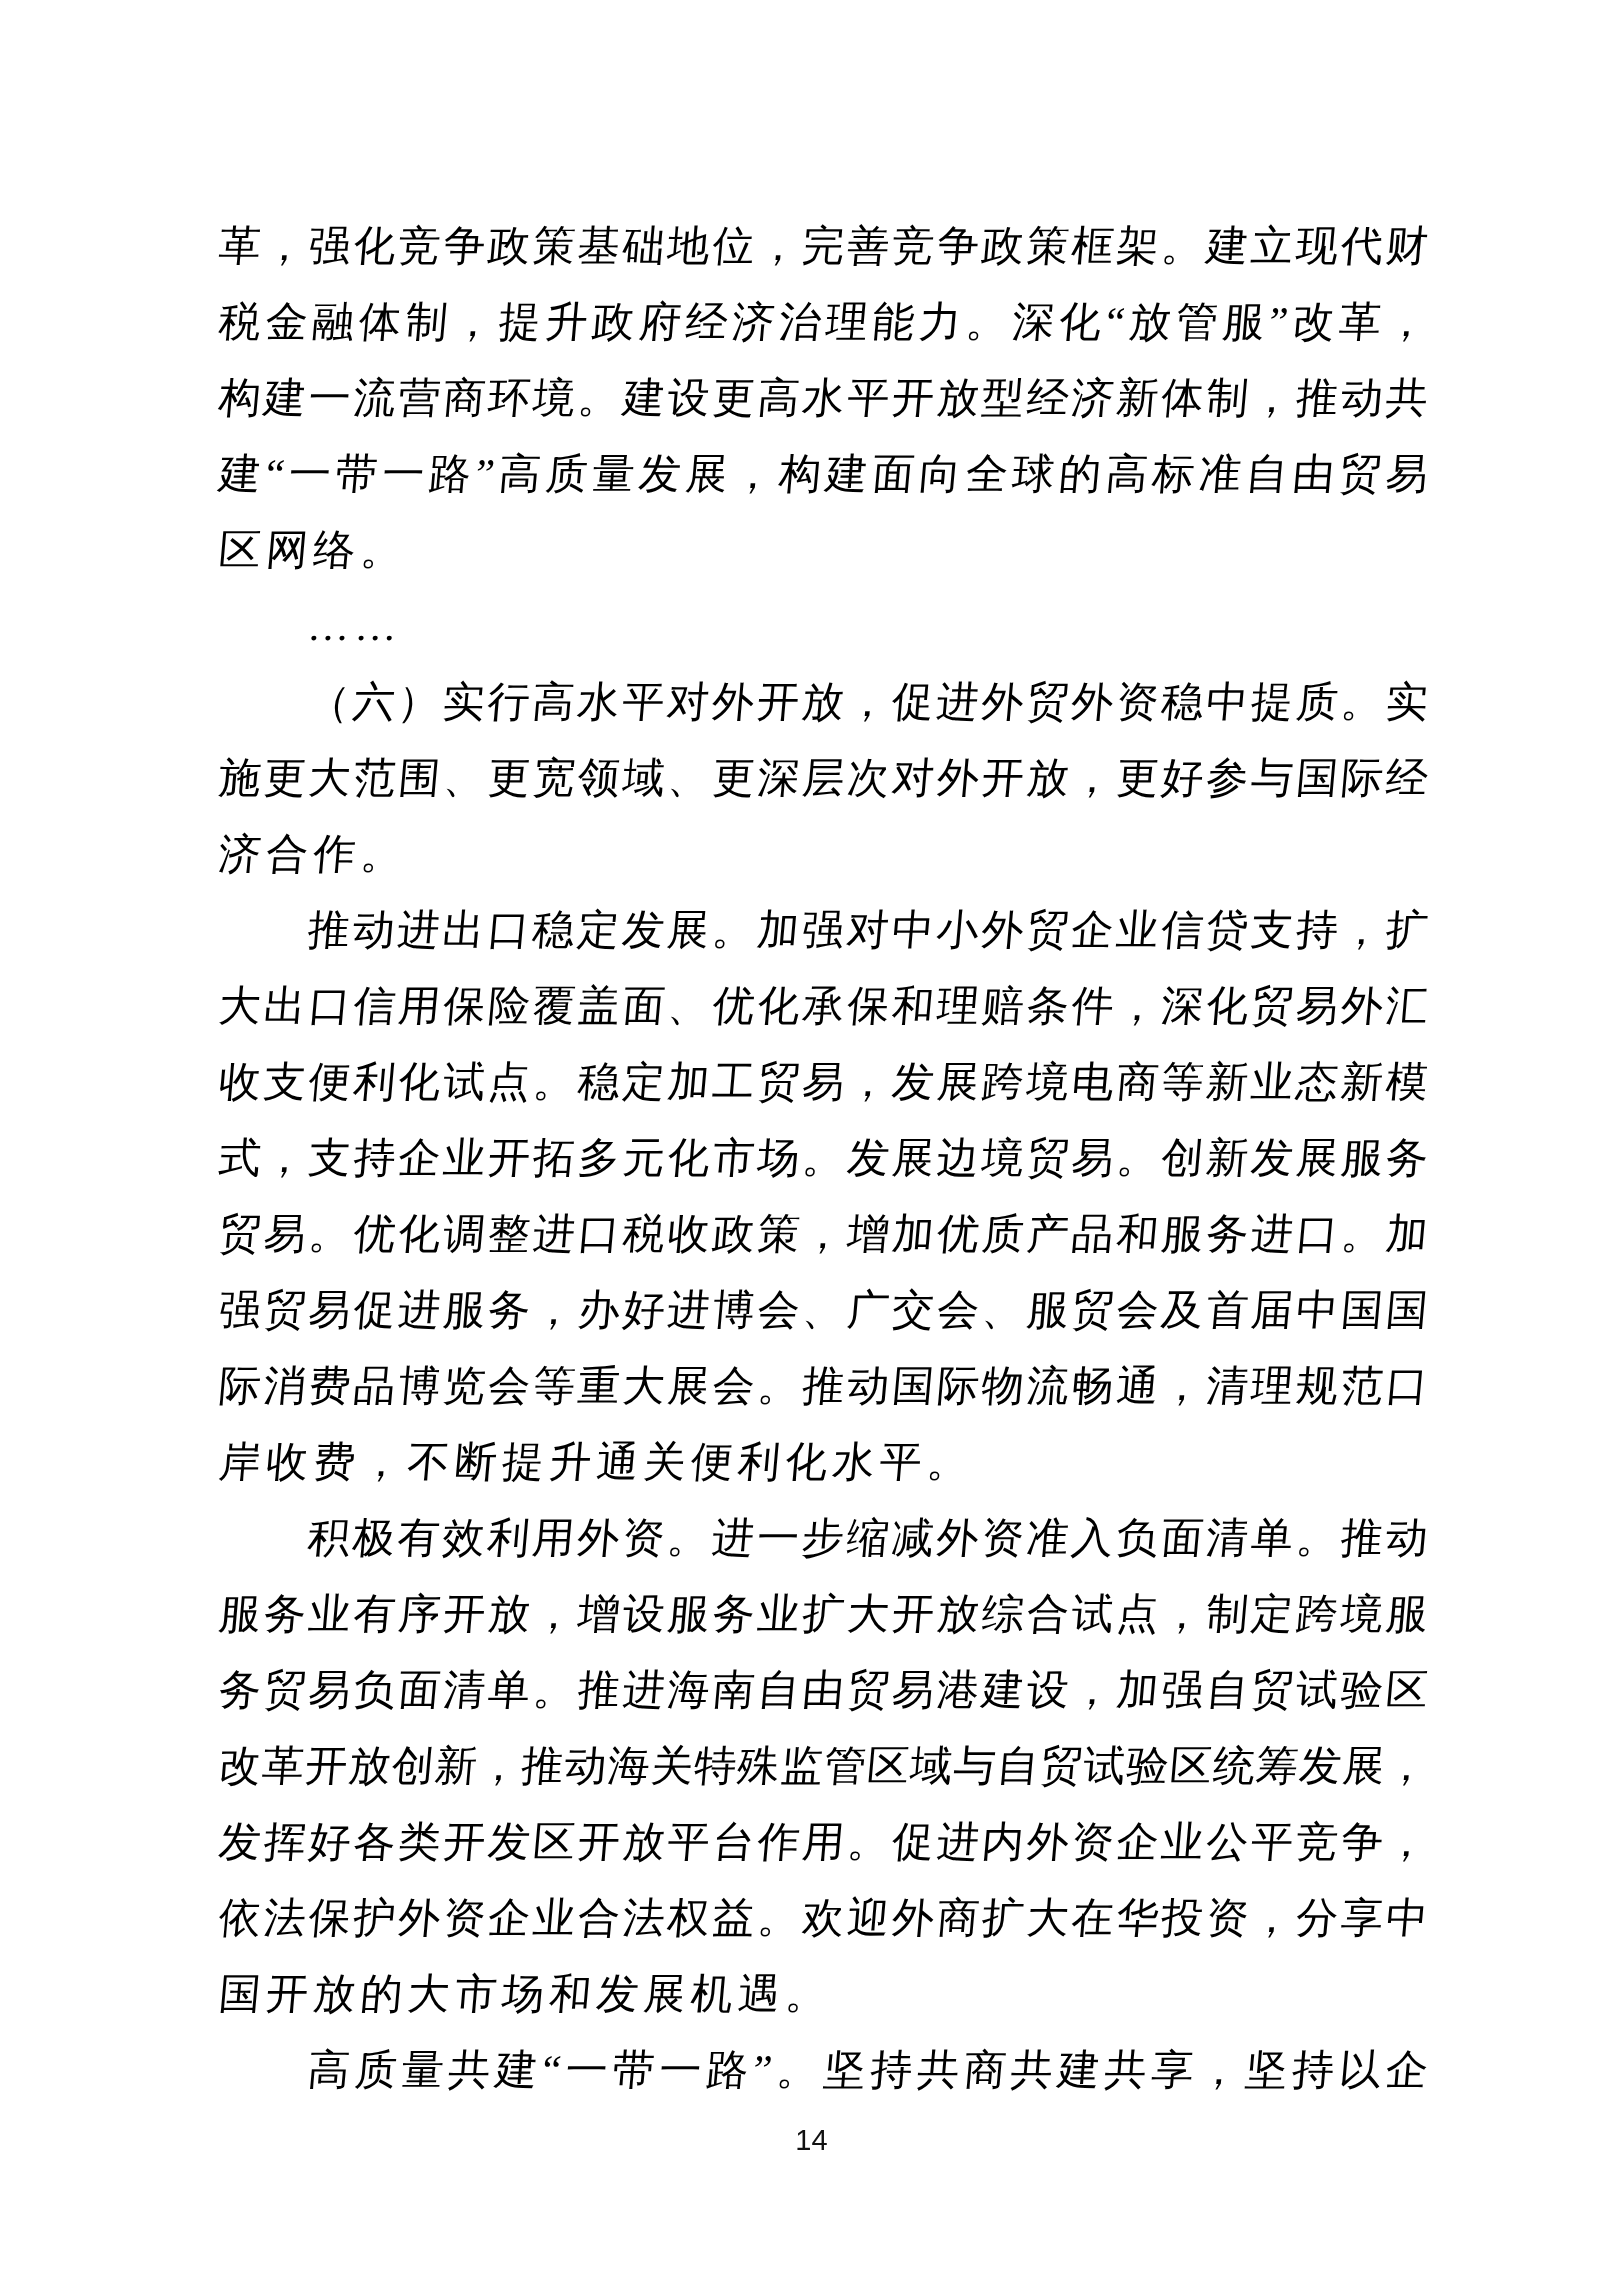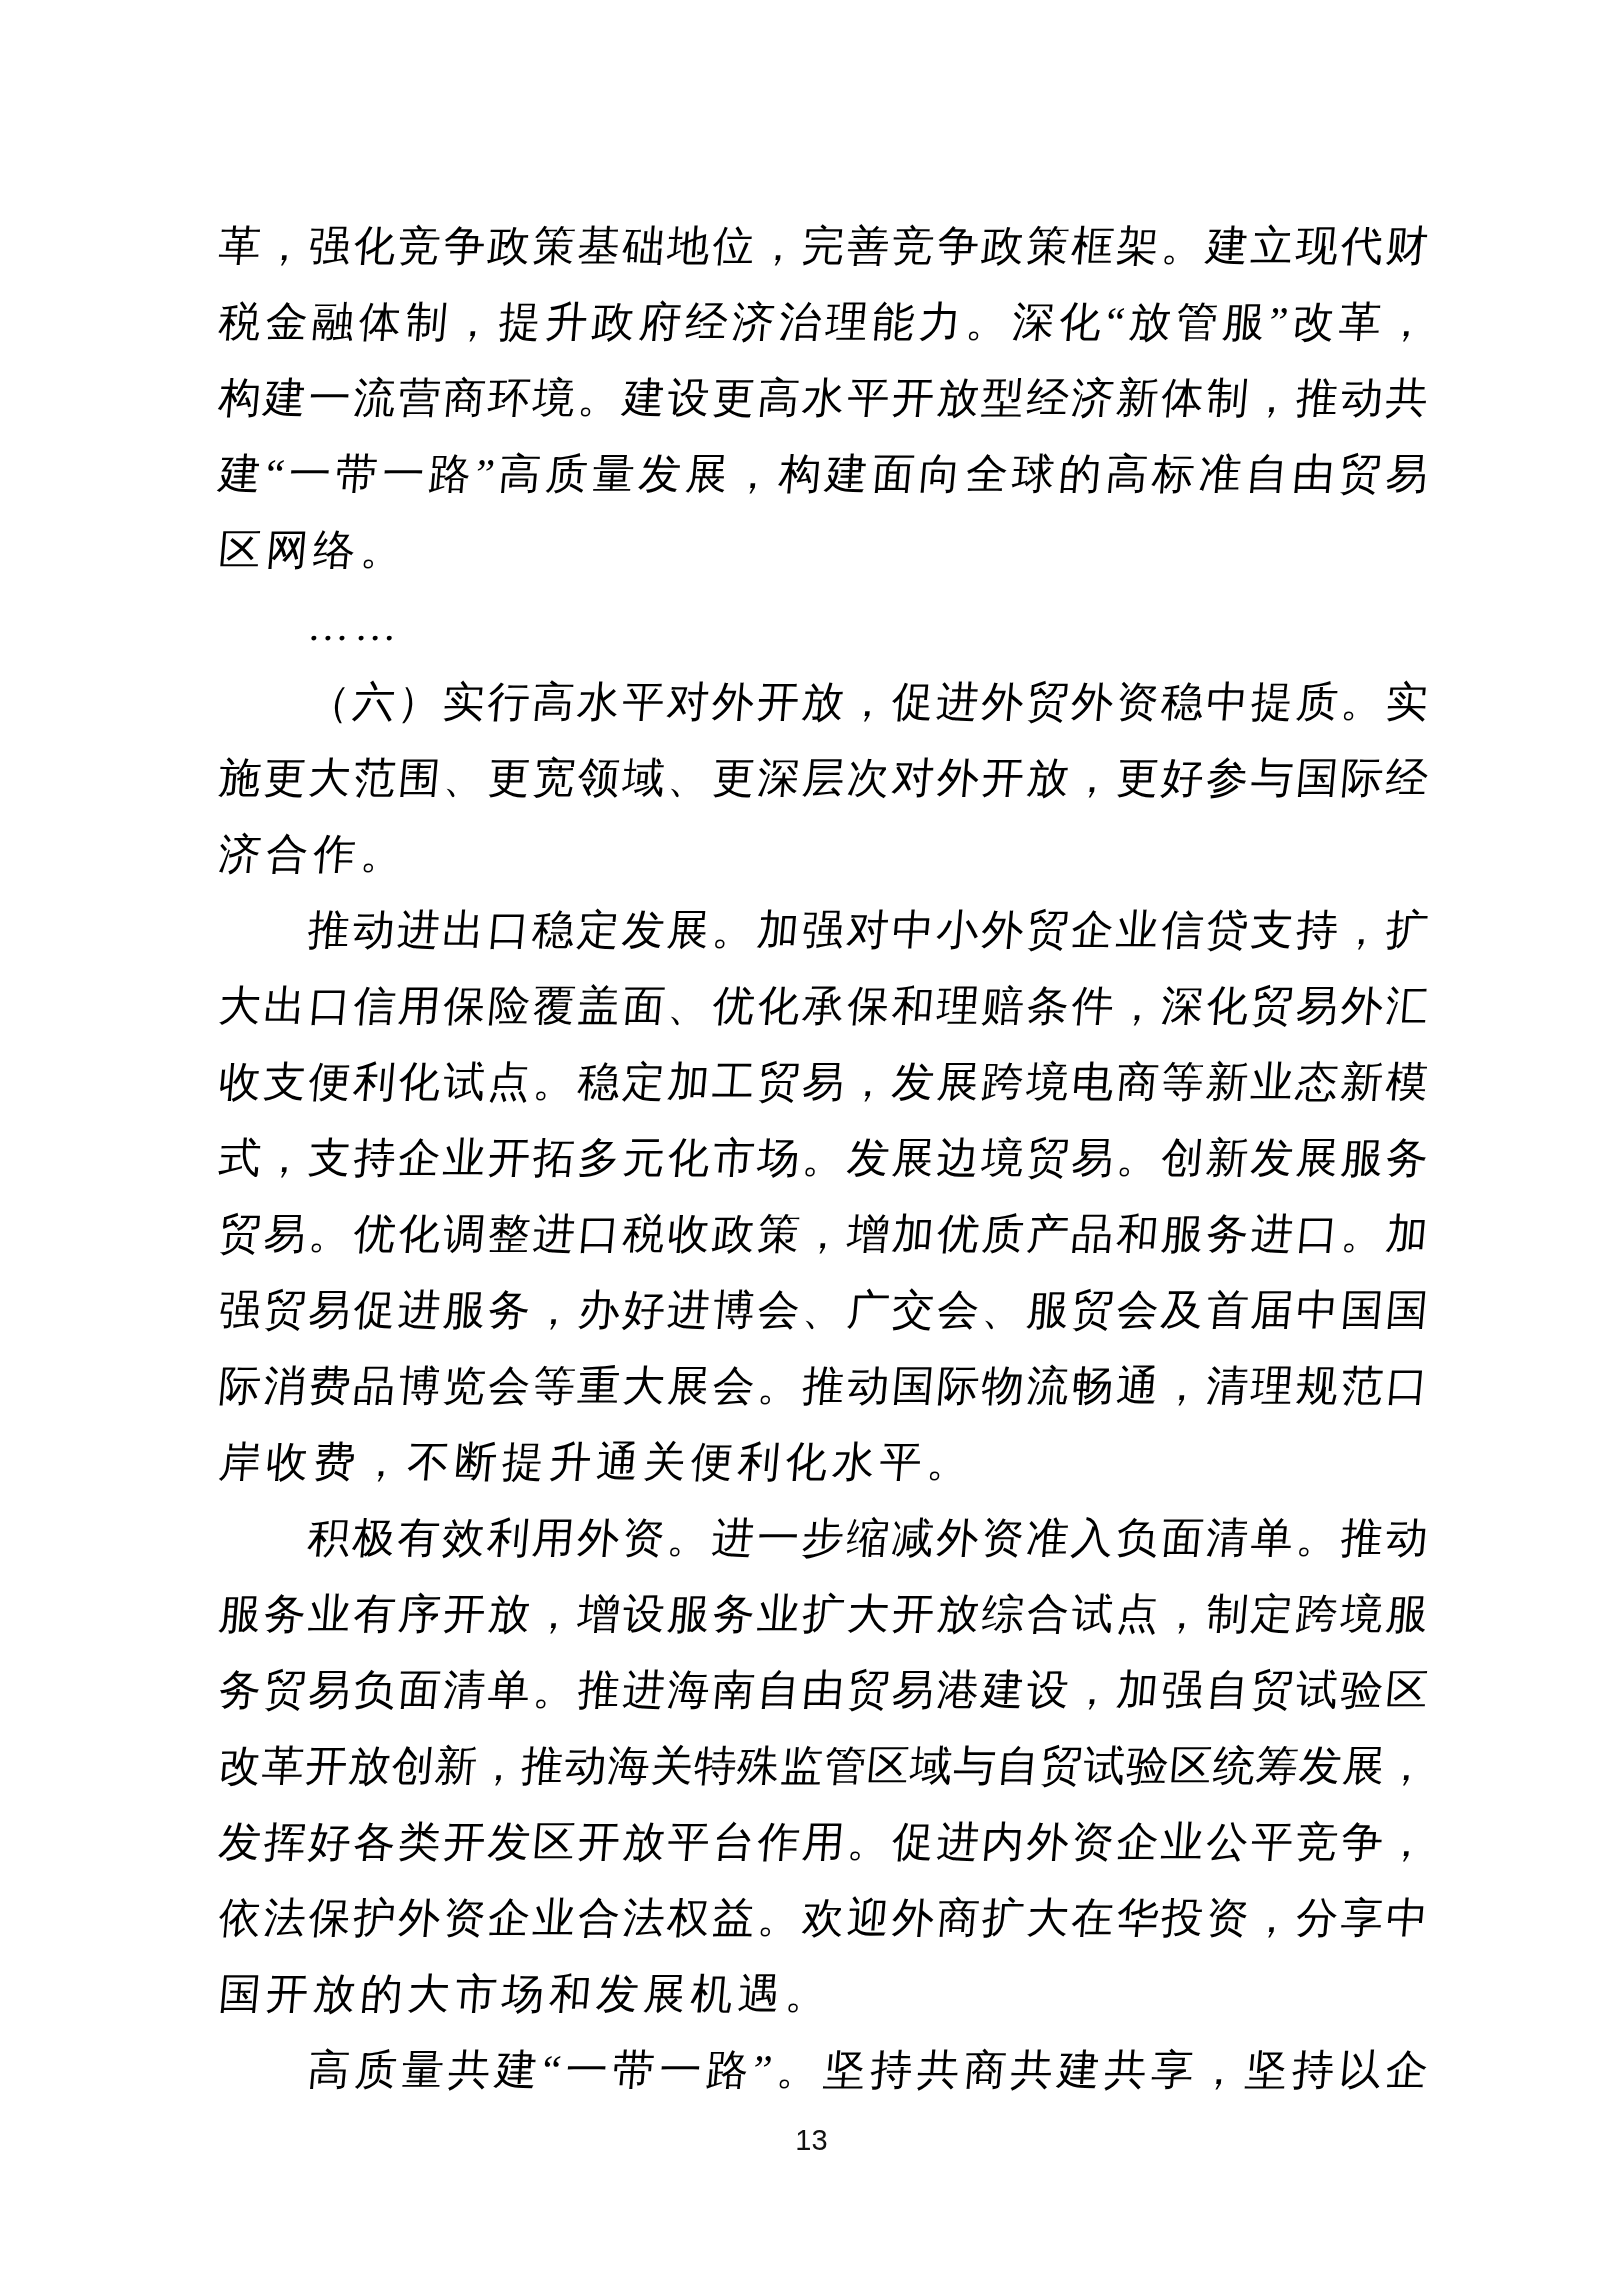--- a/index.html
+++ b/index.html
@@ -75,14 +75,14 @@
   <div class="line indent">积极有效利用外资。进一步缩减外资准入负面清单。推动</div>
   <div class="line">服务业有序开放，增设服务业扩大开放综合试点，制定跨境服</div>
   <div class="line">务贸易负面清单。推进海南自由贸易港建设，加强自贸试验区</div>
   <div class="line">改革开放创新，推动海关特殊监管区域与自贸试验区统筹发展，</div>
   <div class="line">发挥好各类开发区开放平台作用。促进内外资企业公平竞争，</div>
   <div class="line">依法保护外资企业合法权益。欢迎外商扩大在华投资，分享中</div>
   <div class="line short">国开放的大市场和发展机遇。</div>
   <div class="line indent">高质量共建“一带一路”。坚持共商共建共享，坚持以企</div>
 </div>
 
-<div class="page-number">13</div>
+<div class="page-number">14</div>
 
 
 </body></html>

